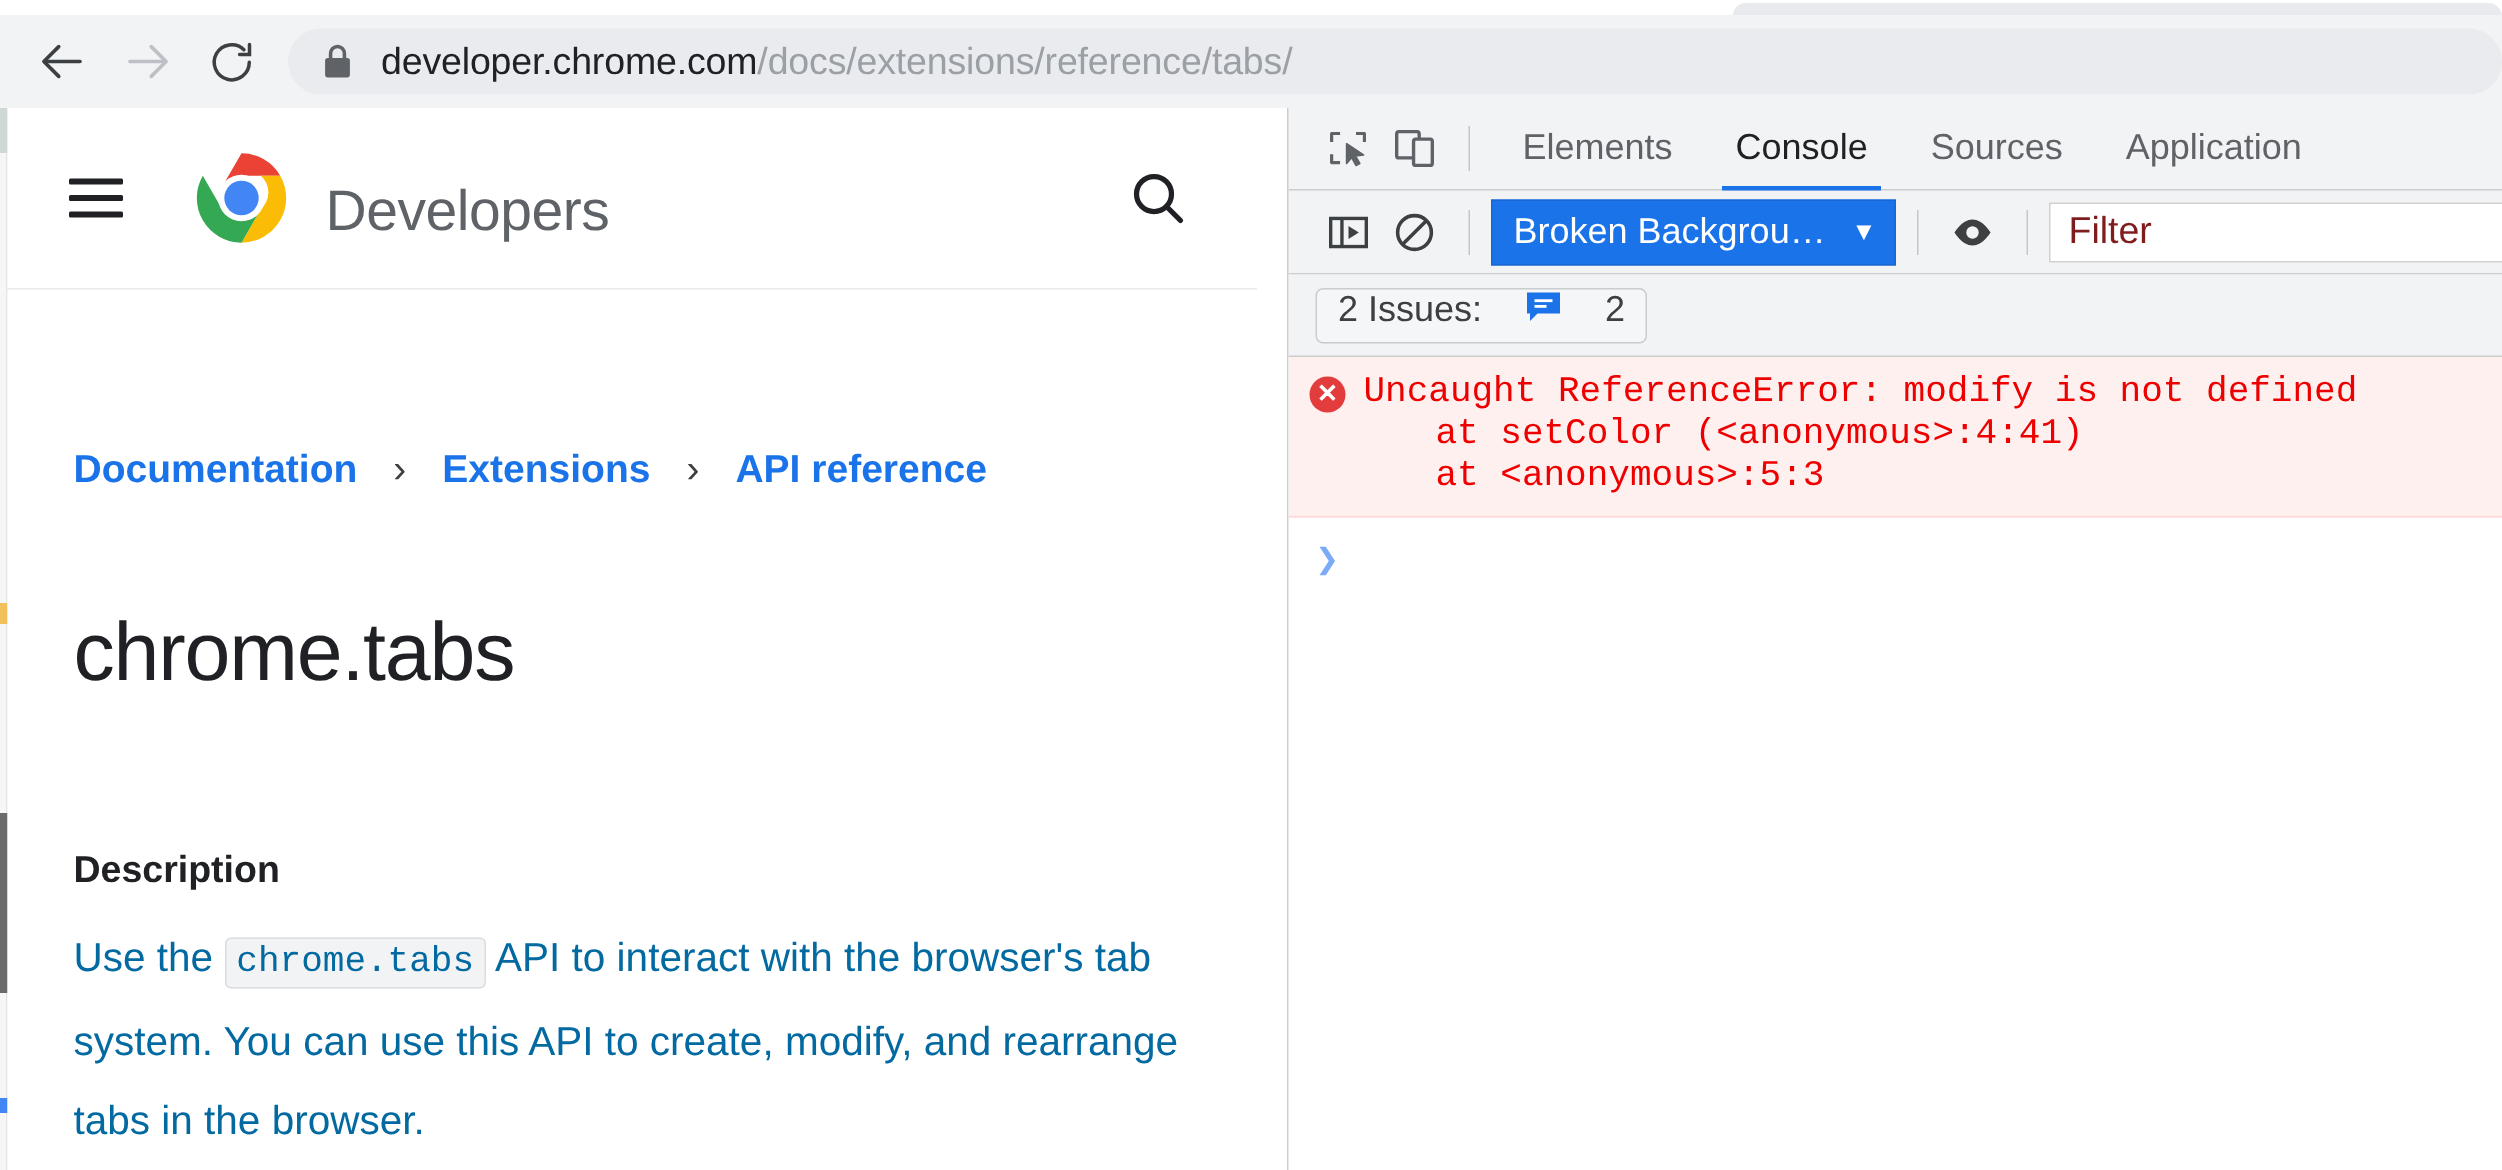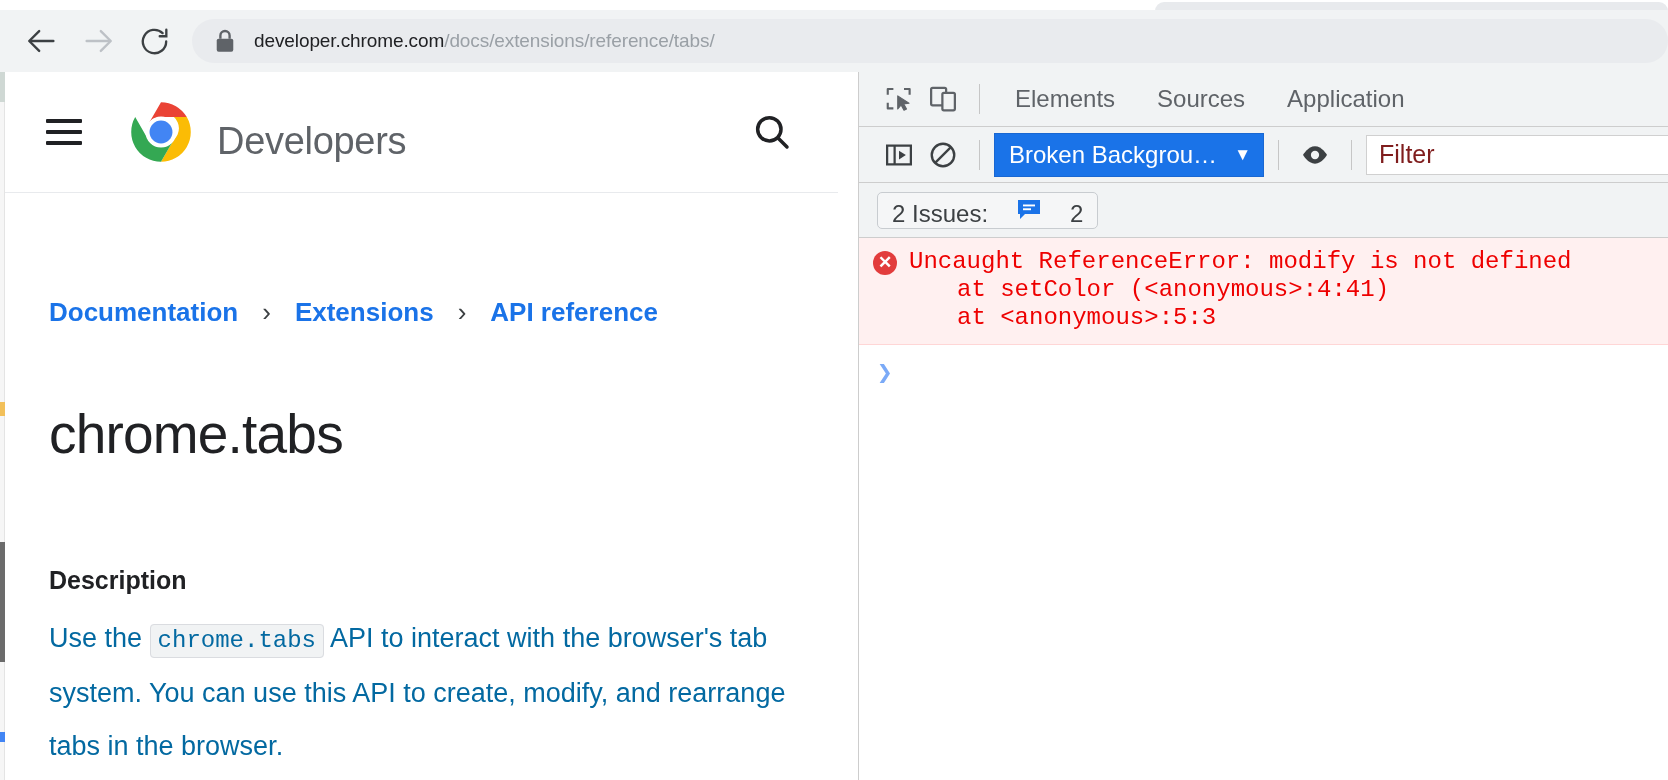--- a/index.html
+++ b/index.html
@@ -47,21 +47,21 @@
     flex: 1 1 auto;
     height: 44px;
     background: #e9ebee;
     border-radius: 22px;
     display: flex; align-items: center;
     padding: 0 18px 0 22px;
     min-width: 0;
     margin-right: 0;
   }
   .lock-icon { flex: 0 0 auto; margin-right: 18px; display:flex; }
-  .url { font-size: 19px; color: #9aa0a6; white-space: nowrap; letter-spacing: -0.1px; }
+  .url { font-size: 25px; color: #9aa0a6; white-space: nowrap; letter-spacing: -0.1px; }
   .url .host { color: #202124; }
 
   
   .viewport {
     position: absolute; left: 0; top: 72px; width: 838px; height: 708px;
     background: #ffffff;
     overflow: hidden;
   }
   
   .left-sliver {
@@ -197,21 +197,21 @@
     position: relative; height: 55px;
     display: flex; align-items: center;
     background: #f1f3f4;
     border-bottom: 1px solid #cdcdcd;
     padding-left: 18px;
   }
   .issues-chip {
     height: 37px;
     border: 1px solid #c8ccd0; border-radius: 5px;
     background: #f5f6f7;
-    display: flex; align-items: flex-end; gap: 28px;
+    display: flex; align-items: flex-start; gap: 28px;
     padding: 0 14px;
     font-size: 24px; color: #3c4043;
   }
 
   .dt-console { position: relative; background: #ffffff; height: 542px; }
   .console-error {
     background: #fff0f0;
     border-bottom: 1px solid #ffd6d6;
     padding: 10px 0 12px 0;
     font-family: "Liberation Mono", monospace;
@@ -365,20 +365,23 @@
           <rect x="2.5" y="3" width="12" height="14" rx="1.2"></rect>
           <rect x="11.5" y="7" width="10" height="14" rx="1.2" fill="#f1f3f4"></rect>
         </svg>
       </div>
       <div class="dt-divider"></div>
 
       <div class="dt-tabs">
         <div class="dt-tab">
           <span>Elements</span>
         </div>
+        <div class="dt-tab active">
+          <span>Console</span>
+        </div>
         <div class="dt-tab">
           <span>Sources</span>
         </div>
         <div class="dt-tab">
           <span>Application</span>
         </div>
       </div>
     </div>
 
     <div class="dt-toolbar2">

